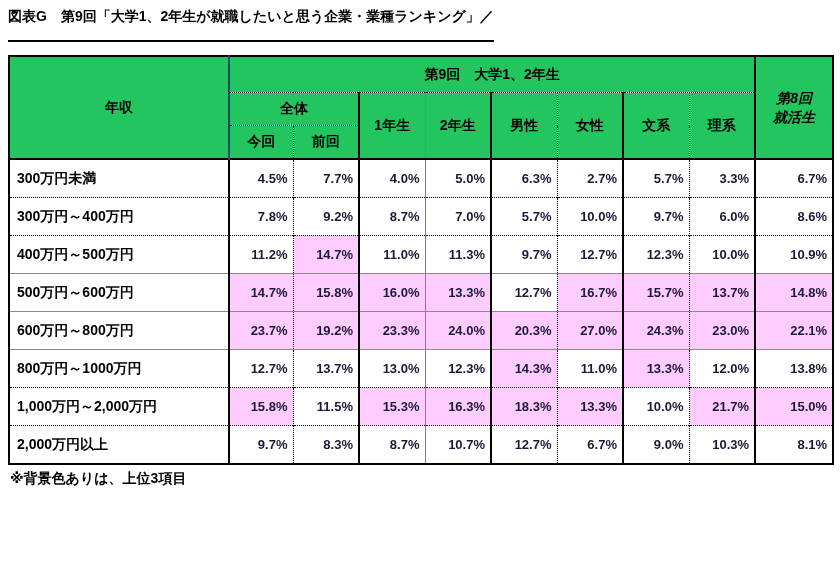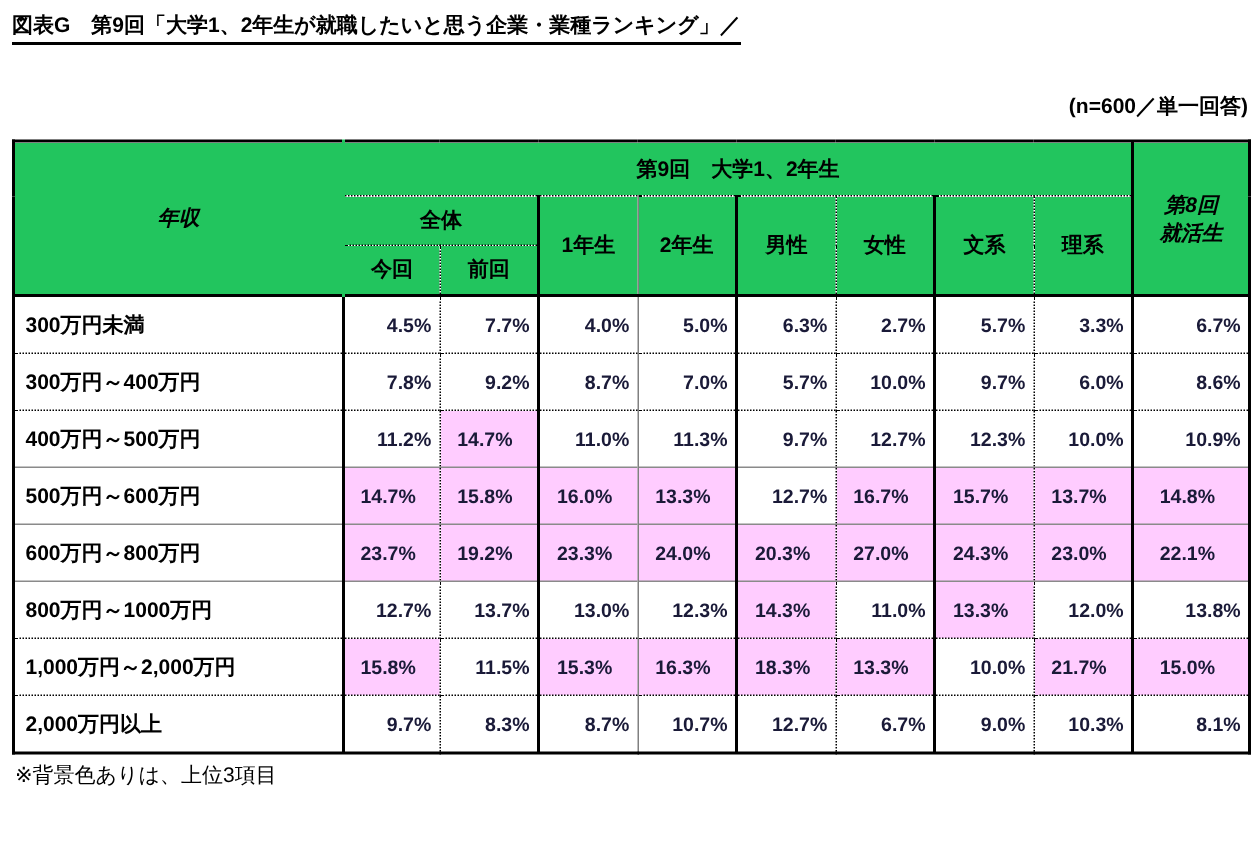--- a/index.html
+++ b/index.html
@@ -5,72 +5,71 @@
   html,body{margin:0;padding:0;}
   body{
     width:840px;height:566px;background:#ffffff;
     font-family:"Liberation Sans","DejaVu Sans",sans-serif;
     color:#000;overflow:hidden;
   }
   .page{position:relative;width:840px;height:566px;}
 
   
   .title1{margin:8px 0 0 8px;font-size:14px;font-weight:bold;}
-  .title1 .u,.title2 .u{display:inline-block;border-bottom:2px solid #000;padding-bottom:2px;}
+  .title1 .u,.title2 .u{display:inline-block;border-bottom:2px solid #000;padding-bottom:14px;}
   .title2{margin:11px 6px 0 0;font-size:14px;font-weight:bold;text-align:right;}
   .nnote{margin:32px 8px 0 0;font-size:14px;font-weight:bold;text-align:right;}
 
   
   table{
     border-collapse:collapse;table-layout:fixed;
     width:824px;margin:13px 0 0 8px;
     border:2px solid #000;
   }
   th,td{overflow:hidden;white-space:nowrap;vertical-align:middle;padding:0;}
   thead th{
     background:#22c55e;font-size:14px;font-weight:bold;text-align:center;
   }
   .h1 th{height:35px;}
   .h2 th{height:32px;}
   .h3 th{height:32px;}
-  .nenshu{border-right:2px solid #22c55e;font-style:italic;}
+  .nenshu{border-right:2px solid #0c4a6e;}
   .g9{border-bottom:1px dotted #000;}
   .zentai{border-bottom:1px dotted #000;margin-top:44px;}
   .dai8{border-left:2px solid #000;white-space:pre-line;line-height:1.3;font-style:italic;}
   .bl-heavy{border-left:2px solid #000;}
   .bl-dot{border-left:1px dotted #000;}
   .bl-thin{border-left:1px solid #808080;}
 
   tbody tr:first-child td{border-top:2px solid #000;}
   tbody td{height:37px;background:#fff;}
   tbody .lbl{
     text-align:left;padding-left:7px;font-size:14px;font-weight:bold;
     border-right:2px solid #000;
   }
   tbody .val{
     text-align:right;padding-right:5px;font-size:13px;font-weight:bold;
     color:#1a1a38;
   }
-  tbody .hl{background:#FFCCFF;text-align:center;}
+  tbody .hl{background:#FFCCFF;}
   tr.sep-dot td{border-top:1px dotted #000;}
   tr.sep-gray td{border-top:1px solid #8a8a8a;}
 
-  .footnote{margin:5px 0 4px 10px;font-size:14px;font-weight:normal;}
+  .footnote{margin:5px 0 4px 10px;font-size:14px;font-weight:bold;}
 </style>
 </head>
 <body>
 
 <div class="page">
 
   <div class="title1">
     <span class="u">図表G　第9回「大学1、2年生が就職したいと思う企業・業種ランキング」／</span>
   </div>
 
 
-  <div class="nnote">(n=600／単一回答)</div>
 
   <table>
     <colgroup>
       <col style="width:220px">
       <col style="width:64px">
         <col style="width:66px">
       <col style="width:66px">
         <col style="width:66px">
       <col style="width:66px">
         <col style="width:66px">

